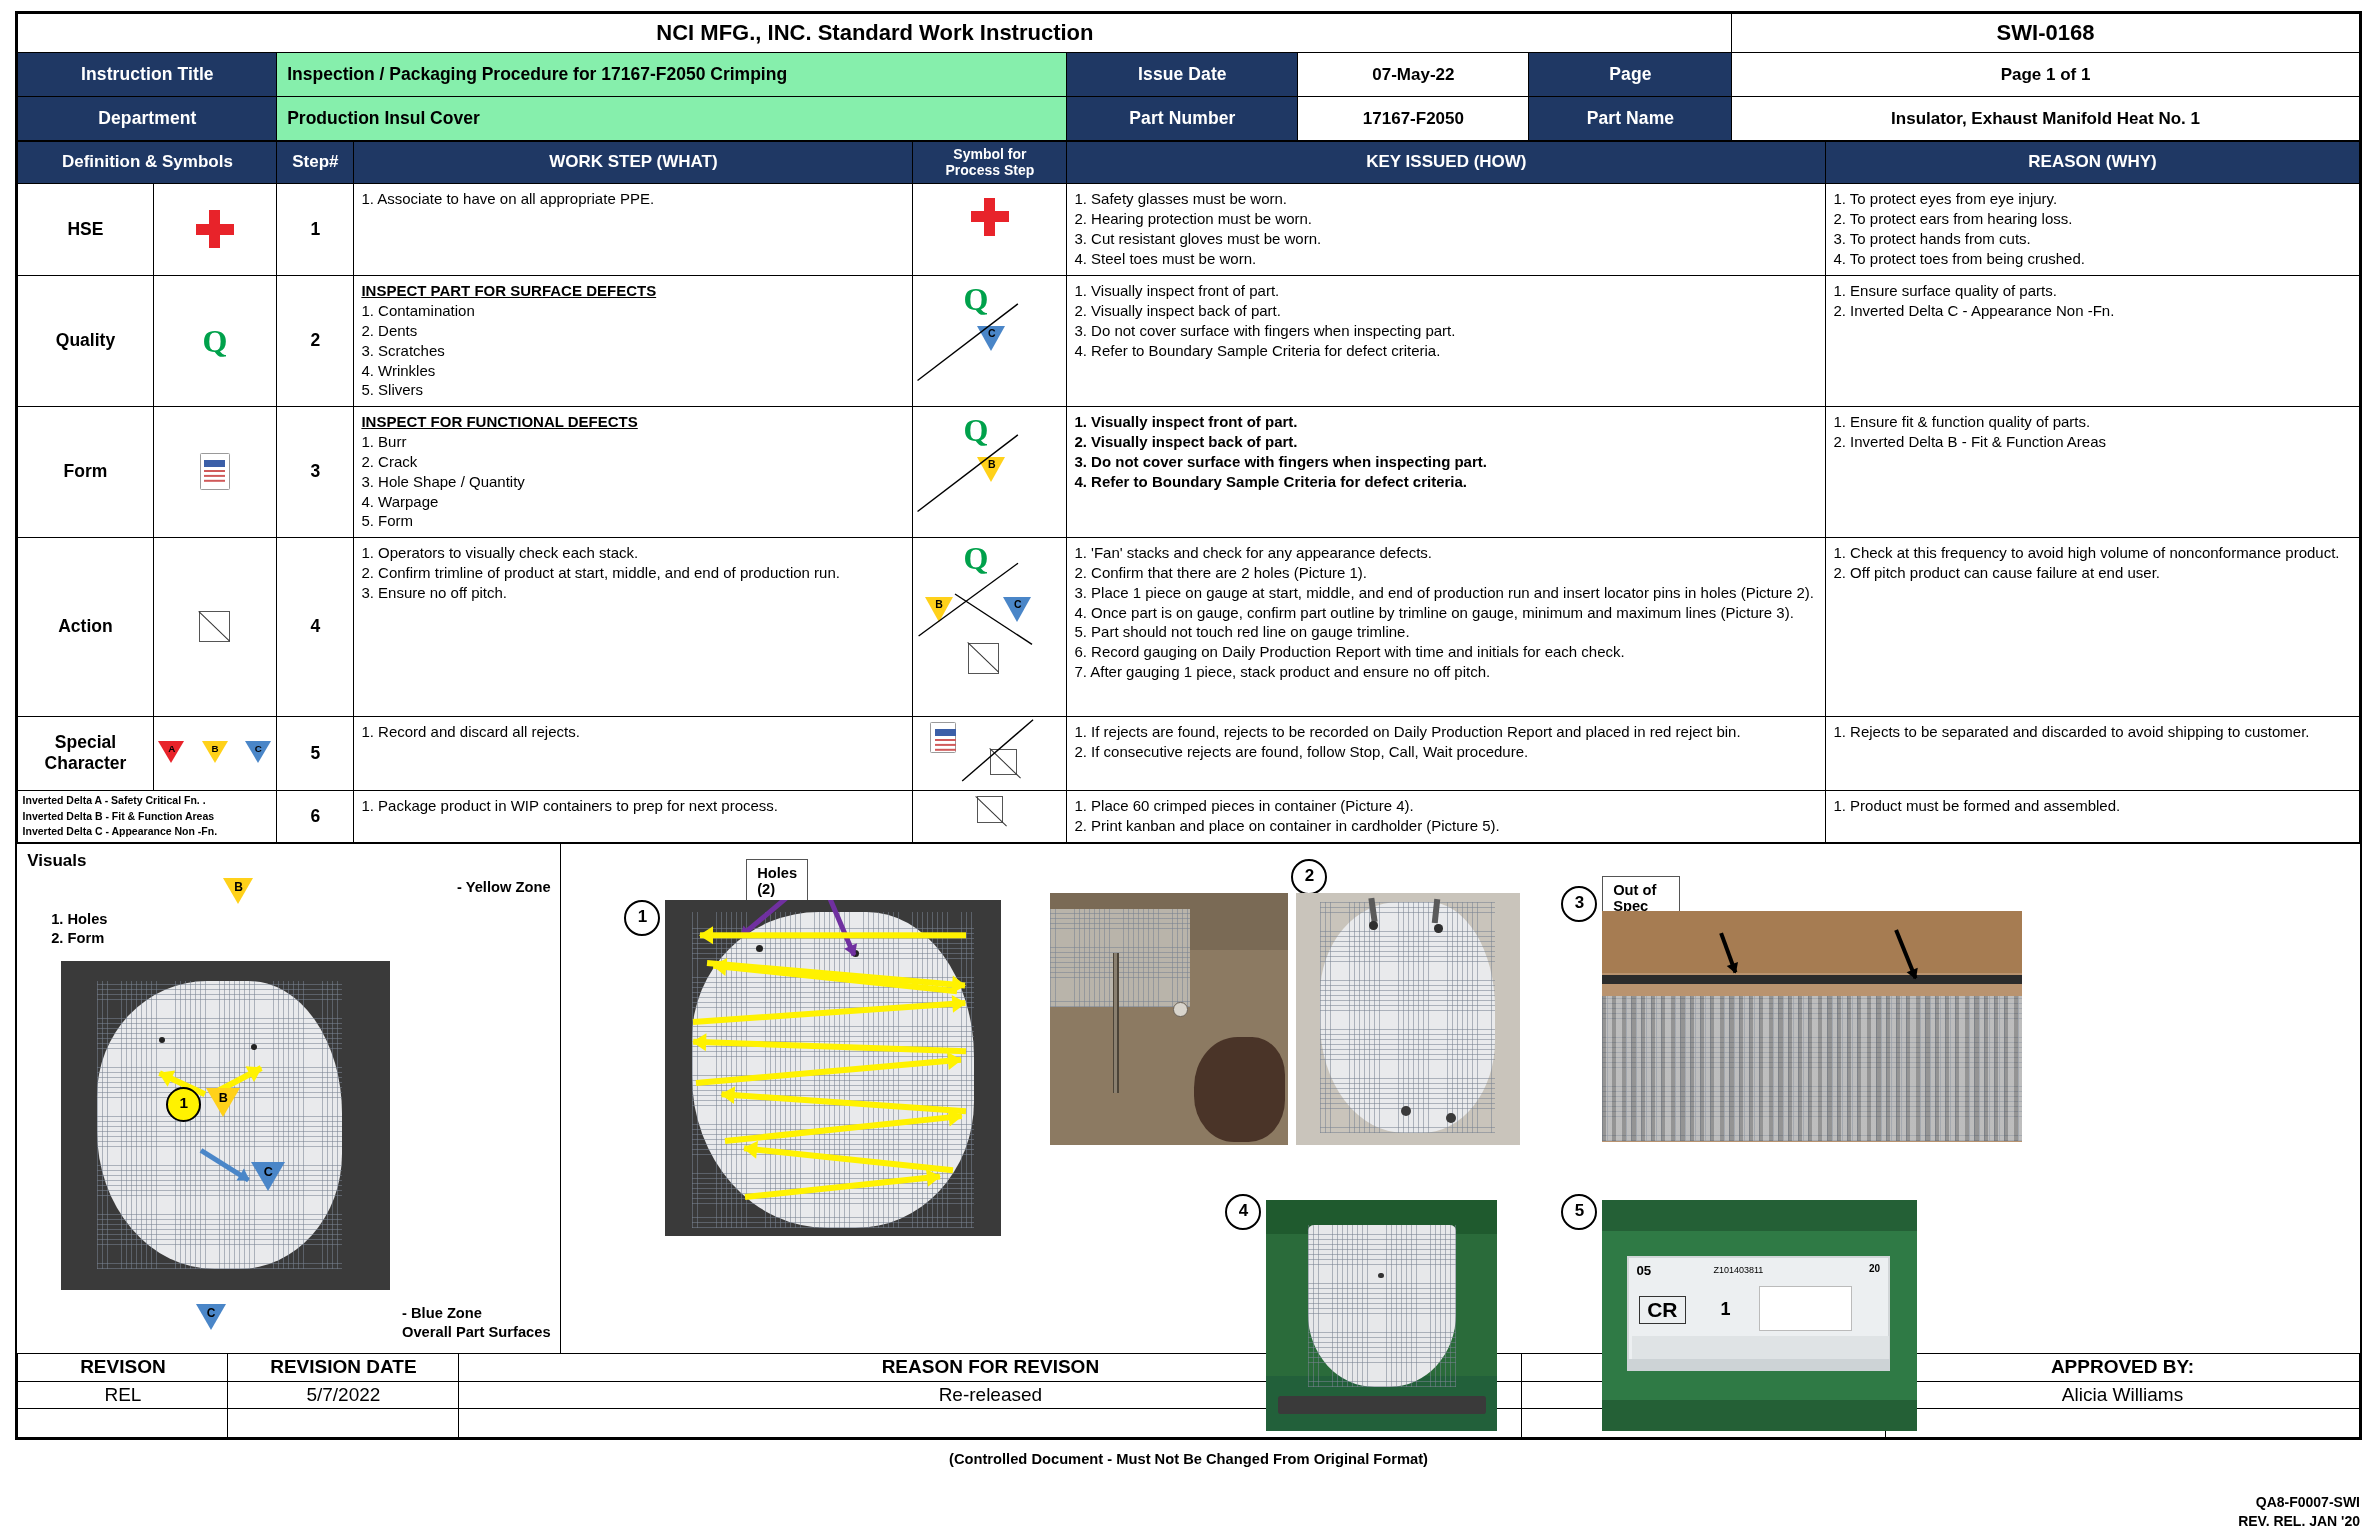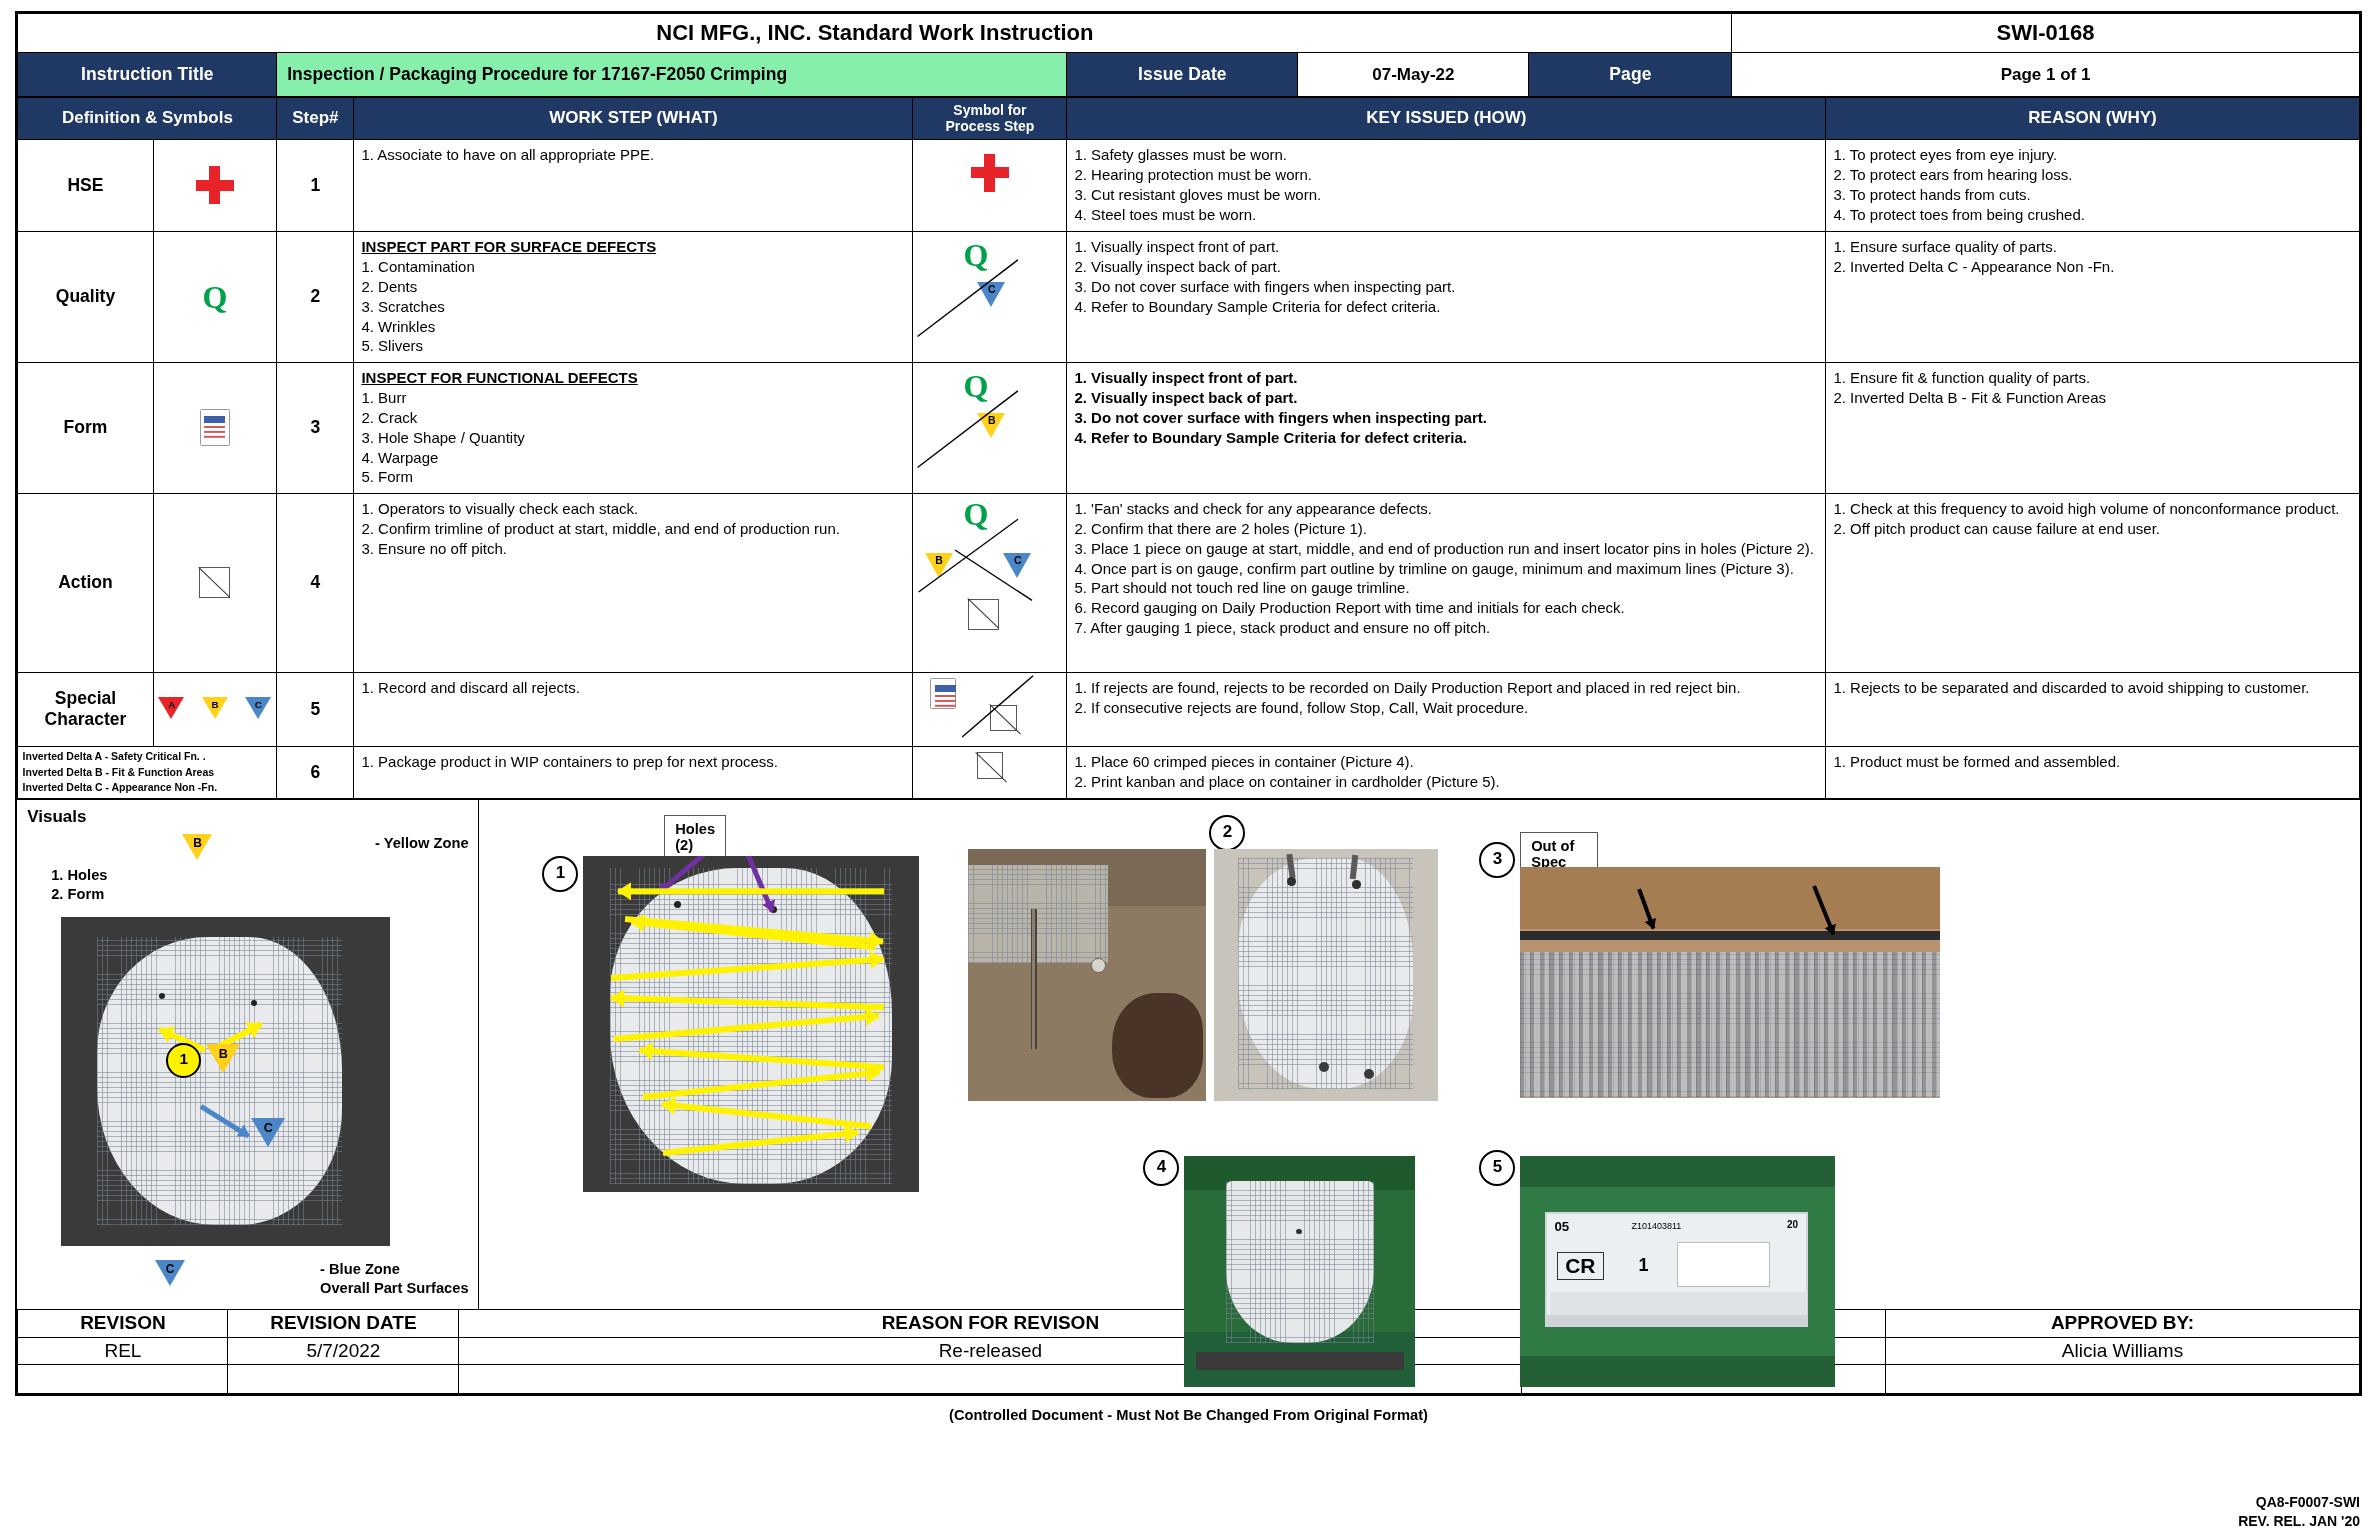--- a/index.html
+++ b/index.html
@@ -87,21 +87,21 @@
   .tri-wrap .lab {
     position:absolute; left:0; top:1.4px; width:29px; text-align:center;
     font-size:10.5px; font-weight:bold; color:#000;
   }
 
   .specrow-lbl { font-size:10.5px; line-height:1.45; padding:2.8px 4.2px; font-weight:bold; }
 
   
   .visuals-wrap { display:flex; }
   .visuals-left {
-    width:462px; border-right:1px solid #000; box-sizing:border-box; padding:7px 9.8px;
+    width:544px; border-right:1px solid #000; box-sizing:border-box; padding:7px 9.8px;
     position:relative;
   }
   .visuals-title { font-weight:bold; font-size:17px; margin-bottom:7px; }
   .legend-row { display:flex; align-items:flex-start; gap:7px; margin-bottom:4.2px; }
   .legend-text { font-size:14.7px; font-weight:bold; line-height:1.3; }
   .legend-sub { font-size:14.7px; font-weight:bold; padding-left:24px; line-height:1.3;}
   .photo {
     background:#3a3a3a; position:relative; overflow:hidden;
   }
   .part-shape {
@@ -174,20 +174,28 @@
         <td class="hdr-title" colspan="5" style="height:38px">NCI MFG., INC. Standard Work Instruction</td>
         <td class="hdr-title">SWI-0168</td>
       </tr>
       <tr>
         <td class="hdr-dark" style="height:43px">Instruction Title</td>
         <td class="cell-val-left">Inspection / Packaging Procedure for 17167-F2050 Crimping</td>
         <td class="hdr-dark">Issue Date</td>
         <td class="cell-val">07-May-22</td>
         <td class="hdr-dark">Page</td>
         <td class="cell-val">Page 1 of 1</td>
+      </tr>
+      <tr>
+        <td class="hdr-dark" style="height:43px">Department</td>
+        <td class="cell-val-left">Production Insul Cover</td>
+        <td class="hdr-dark">Part Number</td>
+        <td class="cell-val">17167-F2050</td>
+        <td class="hdr-dark">Part Name</td>
+        <td class="cell-val">Insulator, Exhaust Manifold Heat No. 1</td>
       </tr>
     </tbody>
       </table>
 
     <table>
       <colgroup>
         <col style="width:259px">
         <col style="width:77px">
         <col style="width:559px">
         <col style="width:154px">

